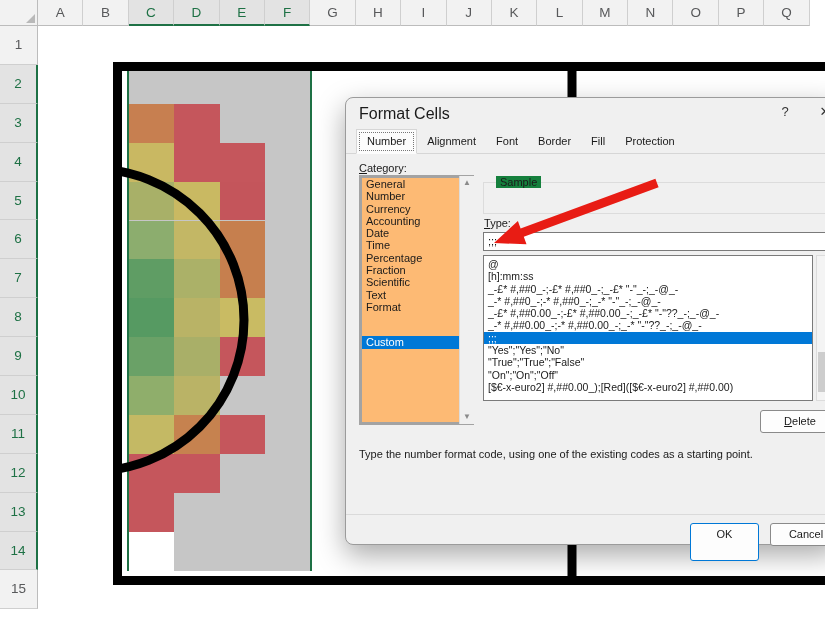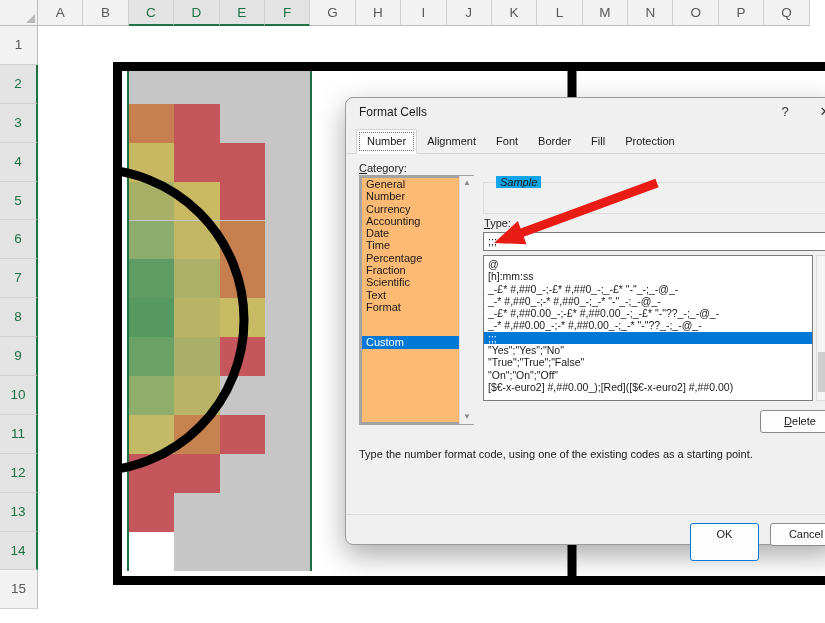--- a/index.html
+++ b/index.html
@@ -25,41 +25,41 @@
   .heatcell{position:absolute;width:45.4px;height:38.9px;}
   .selline{position:absolute;width:2.2px;background:var(--green);}
 
   #pitchSvg{position:absolute;left:113px;top:0;pointer-events:none;}
   #arrowSvg{position:absolute;left:0;top:0;pointer-events:none;z-index:40;}
 
   
   .dialog{position:absolute;left:345px;top:97px;width:493px;height:448px;background:#f0f0f0;
           border:1px solid #9b9b9b;border-radius:8px;box-sizing:border-box;z-index:30;
           box-shadow:0 10px 28px rgba(0,0,0,.34);font-size:11px;color:#1a1a1a;}
-  .dlg-title{position:absolute;left:13px;top:7px;font-size:12px;}
+  .dlg-title{position:absolute;left:13px;top:7px;font-size:16px;}
   .dlg-help{position:absolute;left:431px;top:6px;font-size:13px;color:#333;width:16px;text-align:center;}
   .dlg-close{position:absolute;left:466px;top:6px;font-size:13px;color:#333;width:26px;text-align:center;}
   .tabstrip{position:absolute;left:0;top:31px;width:100%;height:25px;border-bottom:1px solid #d6d6d6;
             box-sizing:border-box;padding-left:10px;}
   .tab{display:inline-block;position:relative;height:24px;line-height:23px;padding:0 10px;font-size:11px;vertical-align:bottom;}
   .tab.sel{background:#fcfcfc;border:1px solid #d6d6d6;border-bottom:1px solid #fcfcfc;height:25px;box-sizing:border-box;}
   .tab.sel::after{content:"";position:absolute;left:2px;top:2px;right:2px;bottom:2px;border:1px dotted #777;}
   .lbl{position:absolute;font-size:11px;}
   u{text-decoration:underline;}
 
   .catlist{position:absolute;left:13px;top:77px;width:115px;height:250px;background:#fdba74;
            border:3px solid #a3a3a3;box-sizing:border-box;padding-top:0;overflow:hidden;}
   .catlist .item{height:12.3px;line-height:12.3px;padding-left:4px;font-size:11px;white-space:nowrap;}
   .catlist .item.sel{background:var(--accent);color:#fff;margin-top:23px;}
   .catscroll{position:absolute;left:113px;top:78px;width:14px;height:248px;background:#f0f0f0;
              border-left:1px solid #dcdcdc;}
   .scr-arrow{position:absolute;left:0;width:14px;height:14px;font-size:8px;color:#8a8a8a;text-align:center;line-height:14px;}
 
   .samplebox{position:absolute;left:137px;top:84px;width:352px;height:32px;border:1px solid #dcdcdc;box-sizing:border-box;}
-  .samplebox .cap{position:absolute;left:12px;top:-7px;background:#0ea5e9;padding:0 4px;font-size:11px;font-style:italic;}
+  .samplebox .cap{position:absolute;left:12px;top:-7px;background:#15803d;padding:0 4px;font-size:11px;}
   .typeinput{position:absolute;left:137px;top:134px;width:354px;height:19px;background:#fff;
              border:1px solid #7a7a7a;box-sizing:border-box;font-size:11px;line-height:17px;padding-left:4px;
              font-family:"Liberation Sans",sans-serif;color:#1a1a1a;}
   .typelist{position:absolute;left:137px;top:157px;width:330px;height:146px;background:#fff;
             border:1px solid #7a7a7a;box-sizing:border-box;padding-top:2px;overflow:hidden;}
   .typelist .item{height:12.3px;line-height:12.3px;padding-left:4px;font-size:10.5px;white-space:nowrap;}
   .typelist .item.sel{background:var(--accent);color:#fff;}
   .typescroll{position:absolute;left:470px;top:157px;width:23px;height:146px;background:#f4f4f4;border:1px solid #dcdcdc;box-sizing:border-box;}
   .typescroll .thumb{position:absolute;left:1px;top:96px;width:19px;height:40px;background:#cdcdcd;}
 

